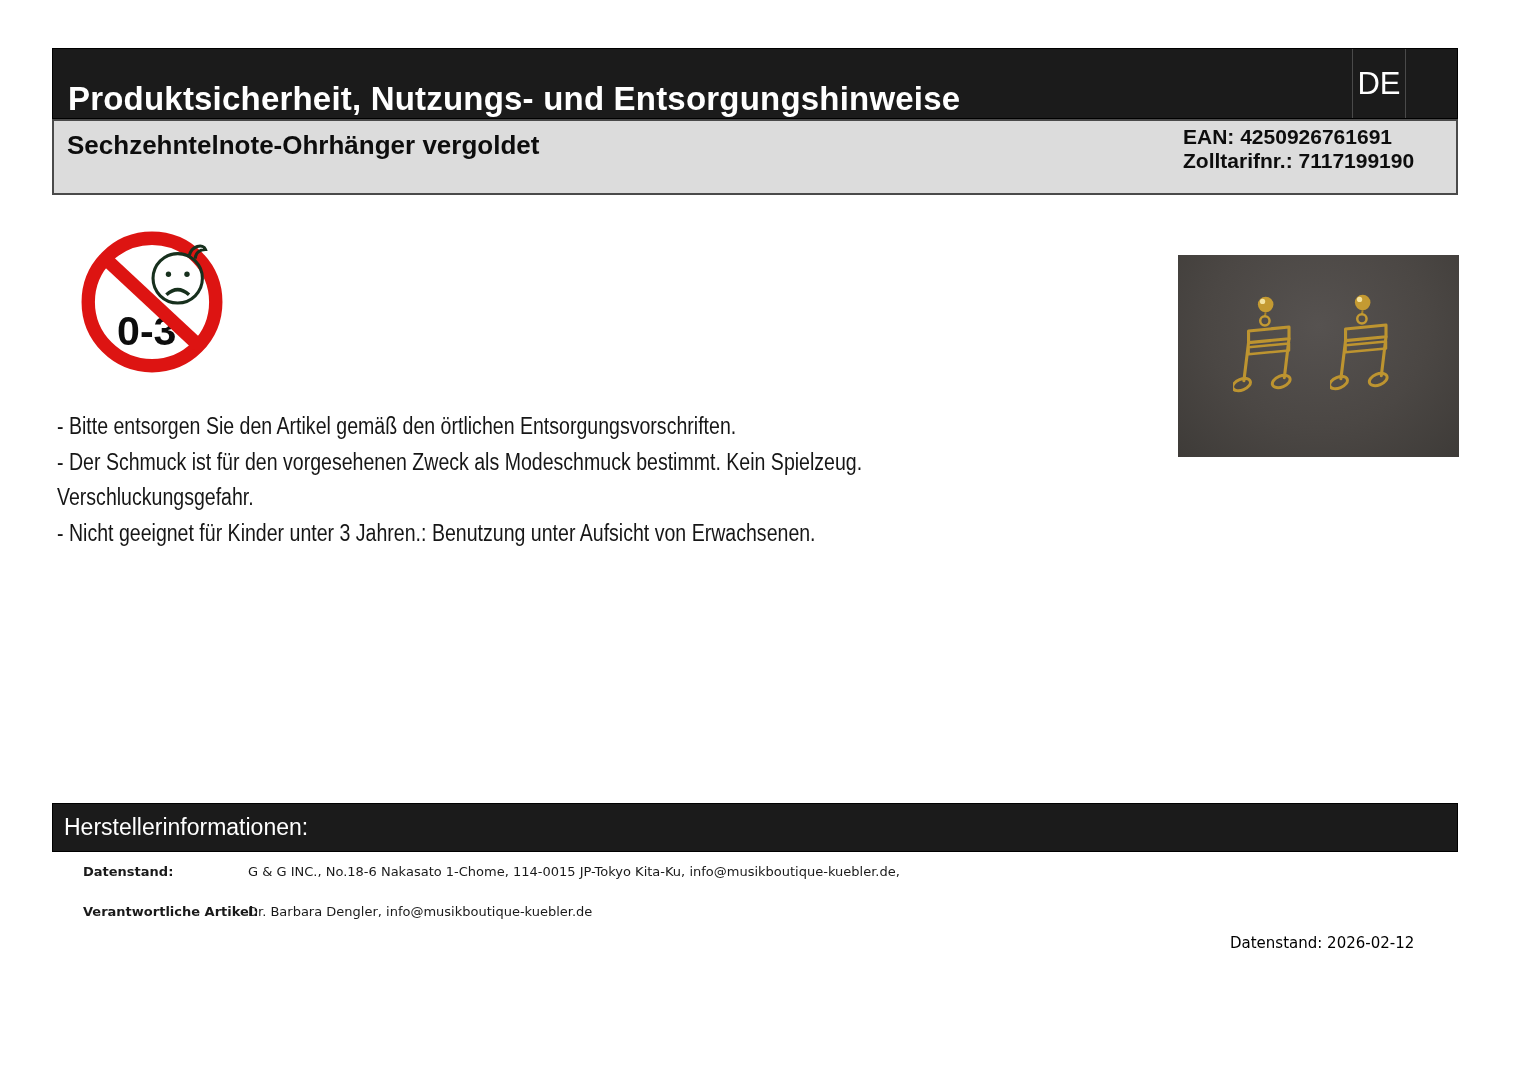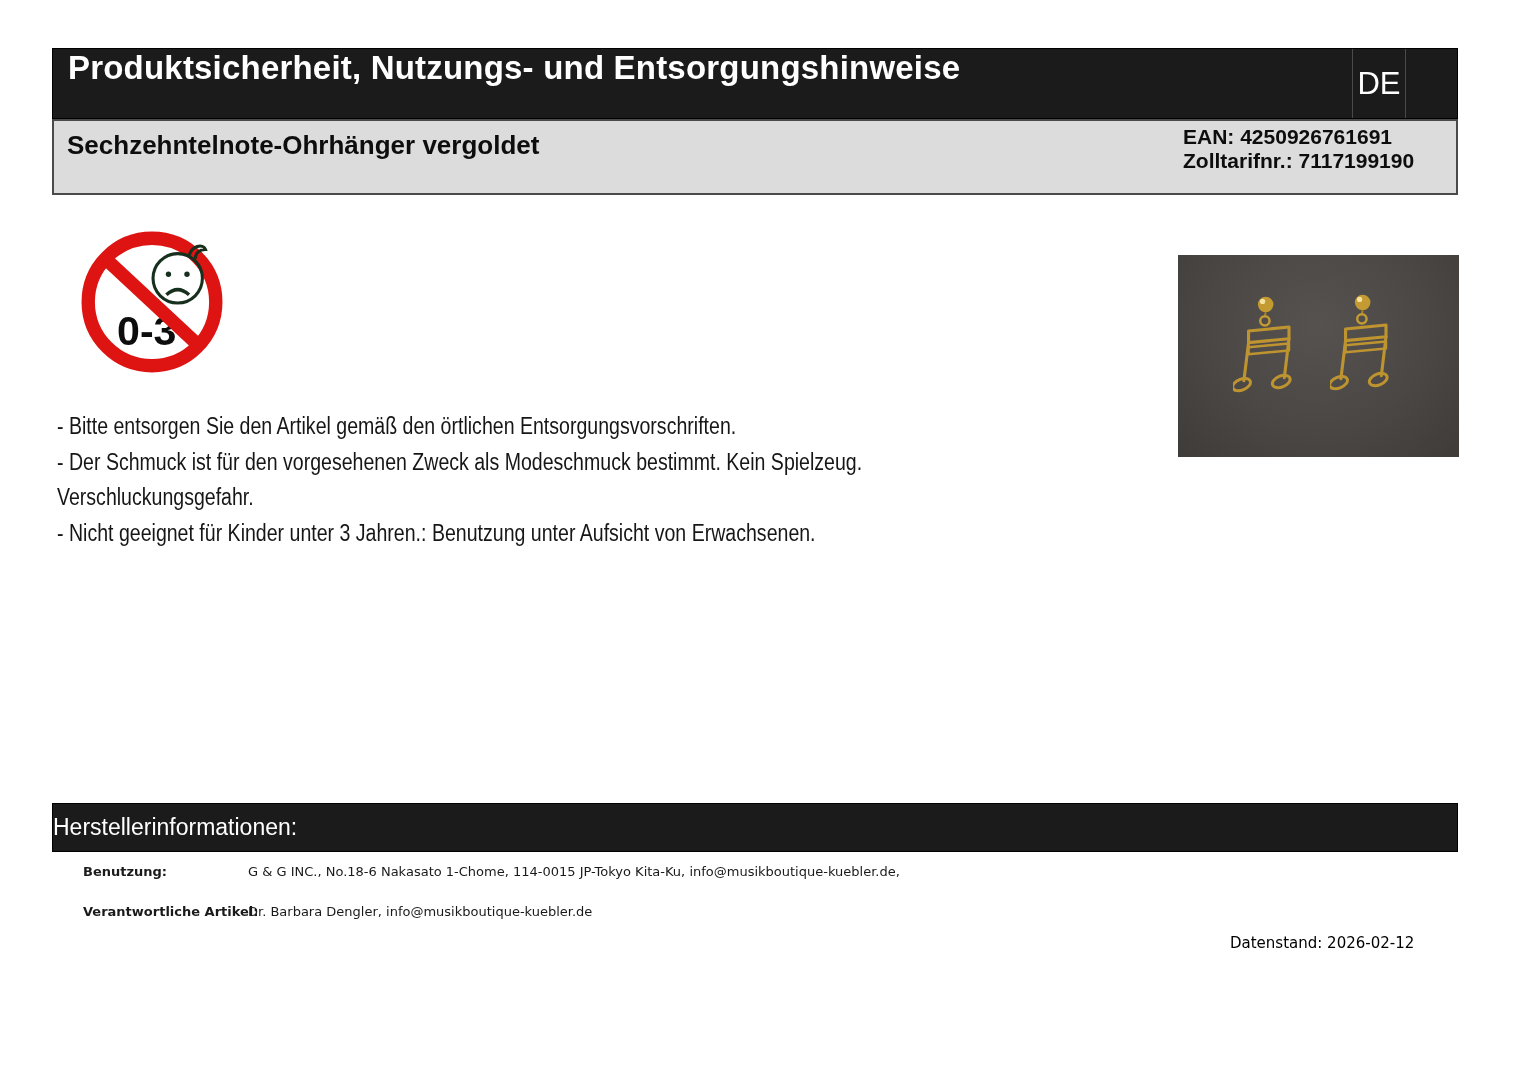--- a/index.html
+++ b/index.html
@@ -4,21 +4,21 @@
 <style>
   html,body { margin:0; padding:0; background:#ffffff; }
   .page {
     position:relative; width:1520px; height:1075px; background:#ffffff;
     font-family:"Liberation Sans", sans-serif; overflow:hidden;
   }
   
   .title-bar {
     position:absolute; left:52px; top:48px; width:1406px; height:71px;
     background:#1b1b1b; border:1px solid #000; box-sizing:border-box;
-    display:flex; align-items:flex-start;
+    display:flex; align-items:flex-end;
   }
   .title-bar .title {
     color:#fff; font-size:33px; font-weight:bold; padding-left:15px;
     white-space:nowrap; letter-spacing:0.2px;
   }
   .lang-cell {
     position:absolute; top:0; right:51px; width:52px; height:100%;
     border-left:1px solid #4a4a4a; border-right:1px solid #4a4a4a;
     display:flex; align-items:center; justify-content:center;
     color:#fff; font-size:31px; font-weight:normal;
@@ -52,21 +52,21 @@
   .note-line {
     font-size:23px; color:#161616; line-height:35.5px; white-space:nowrap;
     transform:scaleX(0.85); transform-origin:0 50%;
   }
   
   .mfr-bar {
     position:absolute; left:52px; top:803px; width:1406px; height:49px;
     background:#1b1b1b; border:1px solid #000; box-sizing:border-box;
     display:flex; align-items:center;
   }
-  .mfr-bar .mfr-title { color:#fff; font-size:23px; font-weight:400; }
+  .mfr-bar .mfr-title { color:#fff; font-size:23px; padding-left:11px; font-weight:400; }
   .mfr-row { position:absolute; font-family:"DejaVu Sans", sans-serif; font-size:13px; color:#1a1a1a; white-space:nowrap; }
   .mfr-label { position:absolute; left:83px;  font-weight:bold; }
   .mfr-value { position:absolute; left:248px; font-weight:normal; }
   .row-1 { top:864px; }
   .row-2 { top:904px; }
   .data-status {
     position:absolute; left:1230px; top:934px;
     font-family:"DejaVu Sans", sans-serif; font-size:15px; color:#000000; white-space:nowrap;
   }
 </style>
@@ -137,21 +137,21 @@
     <div class="note-line">- Der Schmuck ist für den vorgesehenen Zweck als Modeschmuck bestimmt. Kein Spielzeug.</div>
     <div class="note-line">Verschluckungsgefahr.</div>
     <div class="note-line">- Nicht geeignet für Kinder unter 3 Jahren.: Benutzung unter Aufsicht von Erwachsenen.</div>
   </div>
 
   <div class="mfr-bar">
     <span class="mfr-title">Herstellerinformationen:</span>
   </div>
 
   <div class="mfr-row row-1">
-    <span class="mfr-label">Benutzung:</span>
+    <span class="mfr-label">Datenstand:</span>
     <span class="mfr-value">G &amp; G INC., No.18-6 Nakasato 1-Chome, 114-0015 JP-Tokyo Kita-Ku, info@musikboutique-kuebler.de,</span>
   </div>
   <div class="mfr-row row-2">
     <span class="mfr-label">Verantwortliche Artikel:</span>
     <span class="mfr-value">Dr. Barbara Dengler, info@musikboutique-kuebler.de</span>
   </div>
 
   <div class="data-status">Datenstand: 2026-02-12</div>
 
 </div>

